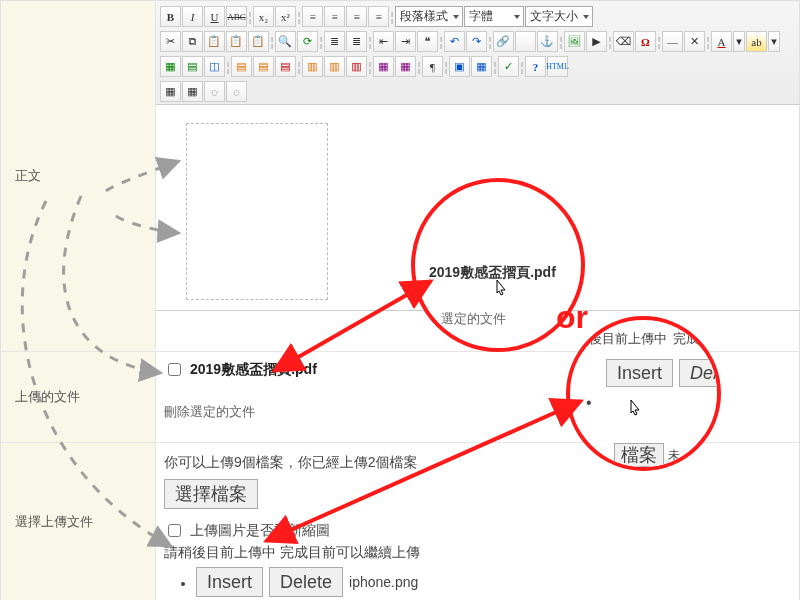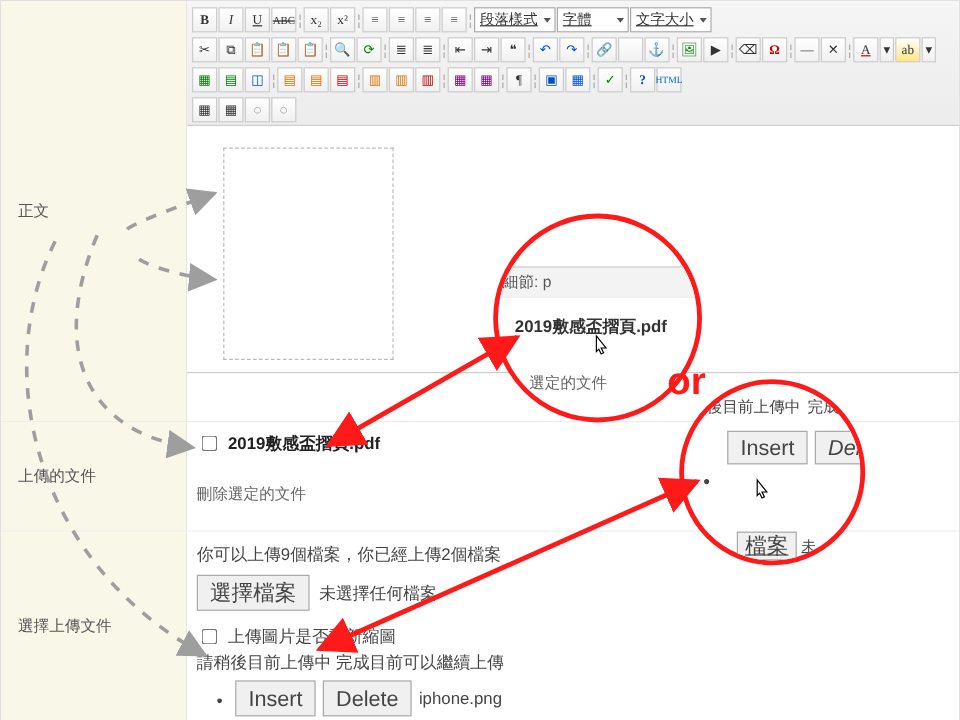--- a/index.html
+++ b/index.html
@@ -85,21 +85,20 @@
     border: 1px solid #aaa;
     background: #fff;
     font-size: 12px;
     padding: 0 14px 0 4px;
     box-sizing: border-box;
     display: inline-flex;
     align-items: center;
     position: relative;
     min-width: 60px;
     cursor: pointer;
-    text-decoration: underline;
   }
   .tb-sel::after {
     content: "";
     position: absolute;
     right: 3px;
     top: 8px;
     border-left: 3px solid transparent;
     border-right: 3px solid transparent;
     border-top: 4px solid #555;
   }
@@ -223,21 +222,20 @@
     font-size: 16px;
   }
   .zc2-choose {
     position: absolute;
     left: 44px;
     top: 118px;
     display: flex;
     gap: 4px;
     align-items: center;
     font-size: 12px;
-    text-decoration: underline;
   }
 
   .or-label {
     position: absolute;
     left: 555px;
     top: 298px;
     color: #ff1a1a;
     font-size: 32px;
     font-weight: bold;
     font-family: Arial, sans-serif;
@@ -390,42 +388,40 @@
 
   <div class="row" style="height:158px; border-bottom:none;">
     <div class="leftcell mid">
       <span>選擇上傳文件</span>
     </div>
     <div class="rightcell">
       <div class="selectarea">
         <div>你可以上傳9個檔案，你已經上傳2個檔案</div>
         <div class="control-row">
           <span class="native-btn">選擇檔案</span>
-          <span>未選擇任何檔案</span>
         </div>
         <label class="cb-row">
           <input type="checkbox" style="">
           <span>上傳圖片是否重新縮圖</span>
         </label>
         <div>請稍後目前上傳中 完成目前可以繼續上傳</div>
         <ul class="actions">
           <li>
             <span class="actrow">
               <span class="native-btn">Insert</span>
               <span class="native-btn">Delete</span>
               <span>iphone.png</span>
             </span>
           </li>
         </ul>
       </div>
     </div>
   </div>
 
   <div class="zoomcircle zc1">
-    <div class="zc1-inner zc1-status"><span>細節: p</span></div>
     <div class="zc1-file">2019敷感盃摺頁.pdf</div>
     <div class="zc1-del">選定的文件</div>
     <div class="cursor" style="left:76px; top:96px;">
       <svg viewBox="0 0 20 24">
           <path d="M6 2v13l2-2 2 4 2-1-2-4h4z" fill="#fff" stroke="#000" stroke-width="1"></path>
         </svg>
     </div>
   </div>
 
   <div class="zoomcircle zc2">

